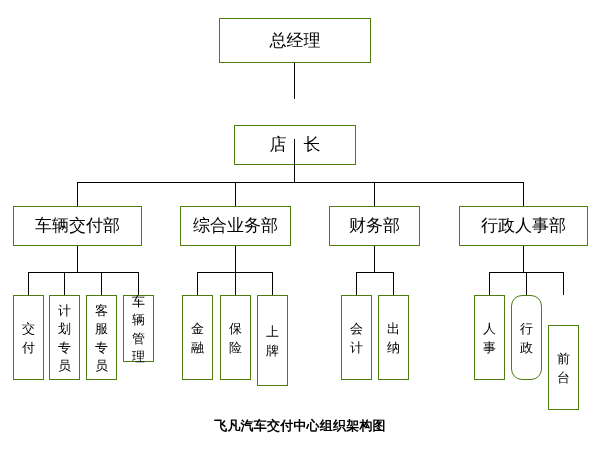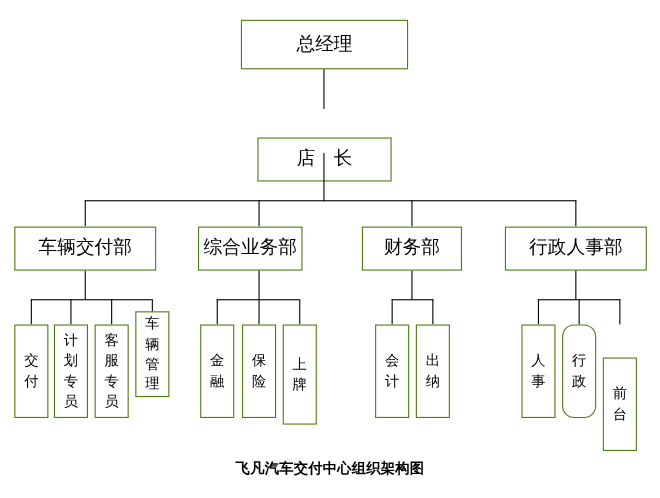--- a/index.html
+++ b/index.html
@@ -87,21 +87,21 @@
 
   <div class="ln v" style="left:77px; top:182px; height:24px;"></div>
   <div class="ln v" style="left:235px; top:182px; height:24px;"></div>
   <div class="ln v" style="left:374px; top:182px; height:24px;"></div>
   <div class="ln v" style="left:523px; top:182px; height:24px;"></div>
 
   <div class="box lvl3" style="left:13px; top:206px; width:129px; height:40px;">
     <span>车辆交付部</span>
   </div>
 
-  <div class="box lvl3" style="left:180px; top:206px; width:95px; height:40px;">
+  <div class="box lvl3" style="left:180px; top:206px; width:111px; height:40px;">
     <span>综合业务部</span>
   </div>
 
   <div class="box lvl3" style="left:329px; top:206px; width:91px; height:40px;">
     <span>财务部</span>
   </div>
 
   <div class="box lvl3" style="left:459px; top:206px; width:129px; height:40px;">
     <span>行政人事部</span>
   </div>
@@ -115,21 +115,21 @@
 
   <div class="box leaf" style="left:13px; top:295px; width:31px; height:85px;">
     <span class="vtext">交付</span>
   </div>
   <div class="box leaf" style="left:49px; top:295px; width:31px; height:85px;">
     <span class="vtext">计划专员</span>
   </div>
   <div class="box leaf" style="left:86px; top:295px; width:31px; height:85px;">
     <span class="vtext">客服专员</span>
   </div>
-  <div class="box leaf" style="left:123px; top:283px; width:31px; height:78px;">
+  <div class="box leaf" style="left:123px; top:295px; width:31px; height:67px;">
     <span class="vtext">车辆管理</span>
   </div>
 
   <div class="ln v" style="left:235px; top:246px; height:26px;"></div>
   <div class="ln h" style="left:197px; top:272px; width:75px;"></div>
   <div class="ln v" style="left:197px; top:272px; height:23px;"></div>
   <div class="ln v" style="left:235px; top:272px; height:23px;"></div>
   <div class="ln v" style="left:272px; top:272px; height:23px;"></div>
 
   <div class="box leaf" style="left:220px; top:295px; width:31px; height:85px;">

